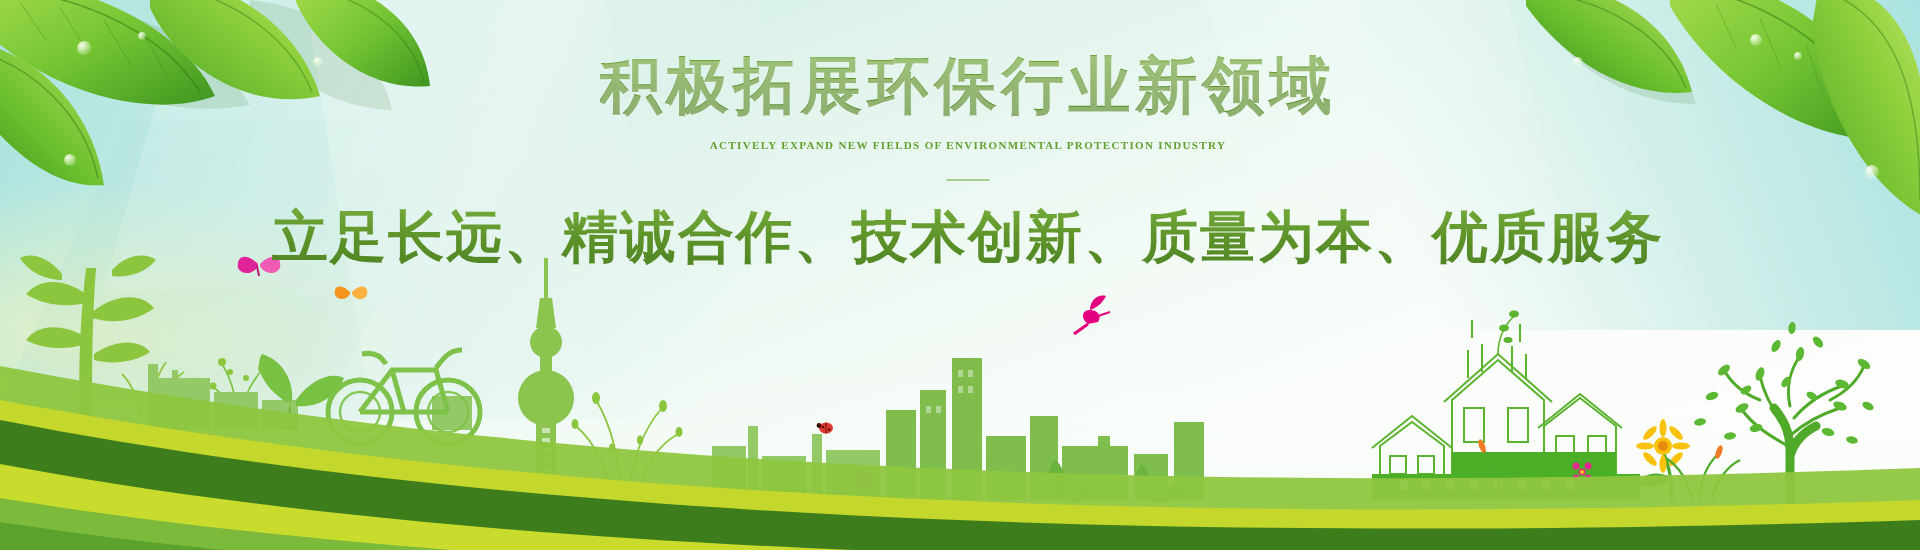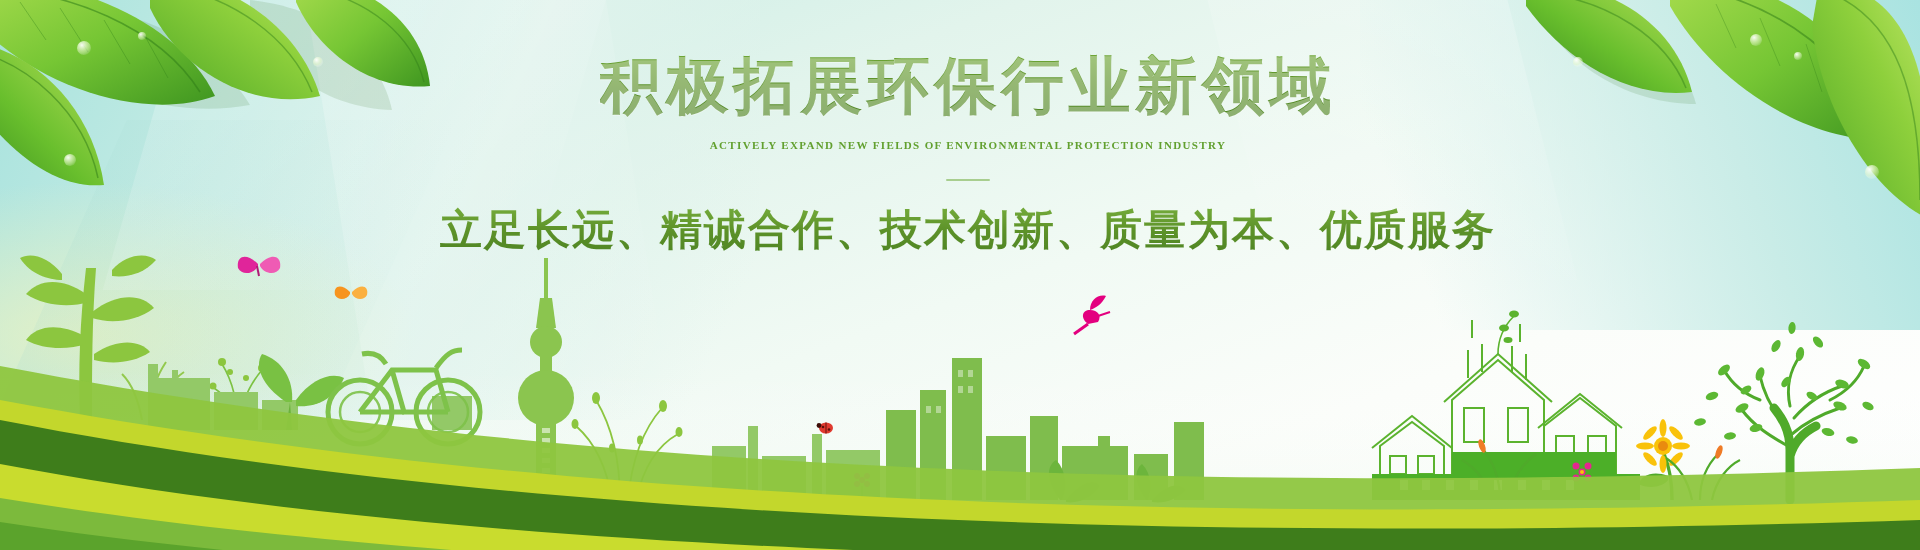--- a/index.html
+++ b/index.html
@@ -75,21 +75,21 @@
     letter-spacing:1.35px;
     color:#62a02f;
     margin-top:20px;white-space:nowrap;
   }
   .divider{
     width:44px;height:2px;background:#9cc77e;opacity:.85;
     margin-top:28px;border-radius:2px;
   }
   .tagline{
     font-family:"Liberation Serif",serif;
-    font-size:42px;font-weight:bold;
+    font-size:56px;font-weight:bold;
     letter-spacing:2px;
     color:#5d9229;
     background:linear-gradient(180deg,#74ab3b 0%,#5d9229 50%,#4f8524 100%);
     -webkit-background-clip:text;background-clip:text;
     -webkit-text-fill-color:transparent;
     margin-top:26px;line-height:1.1;white-space:nowrap;
   }
 </style>
 </head>
 <body>

